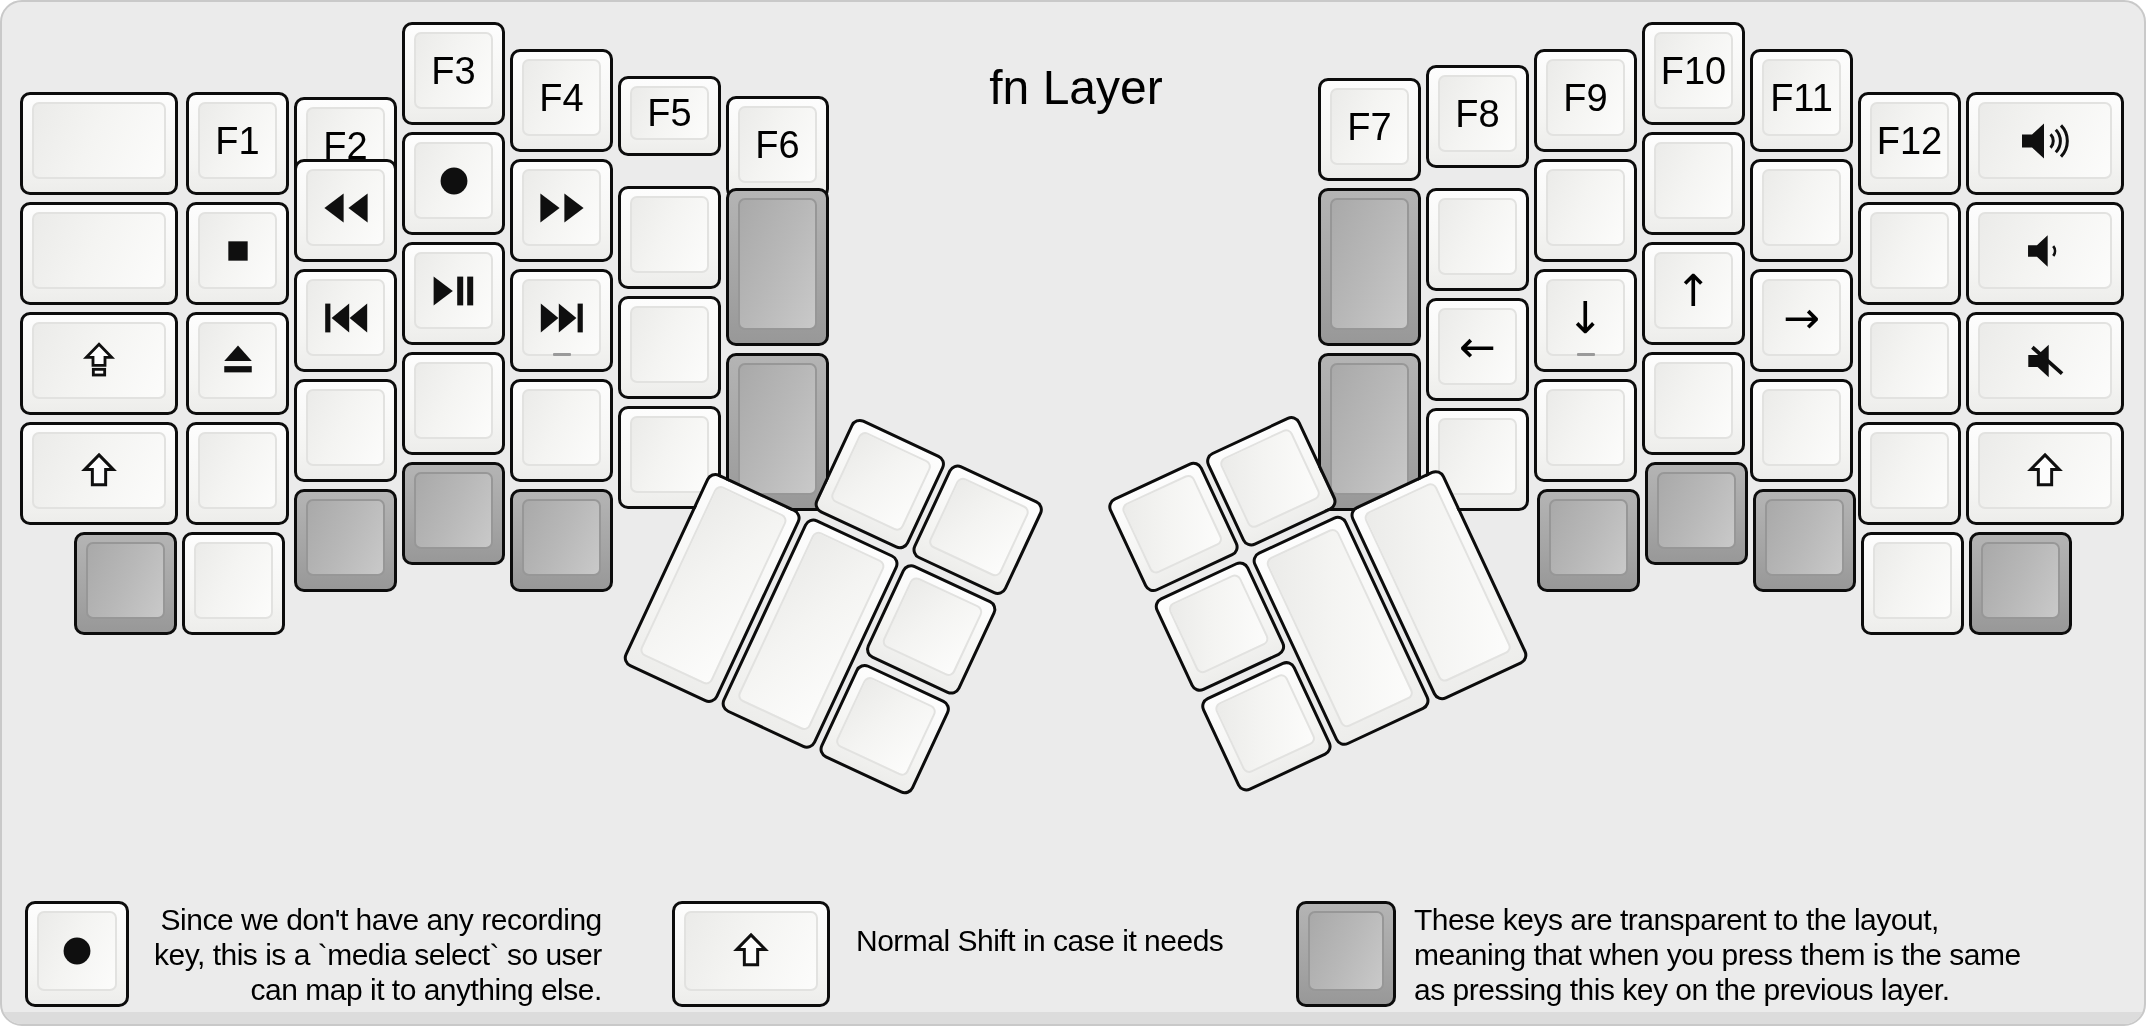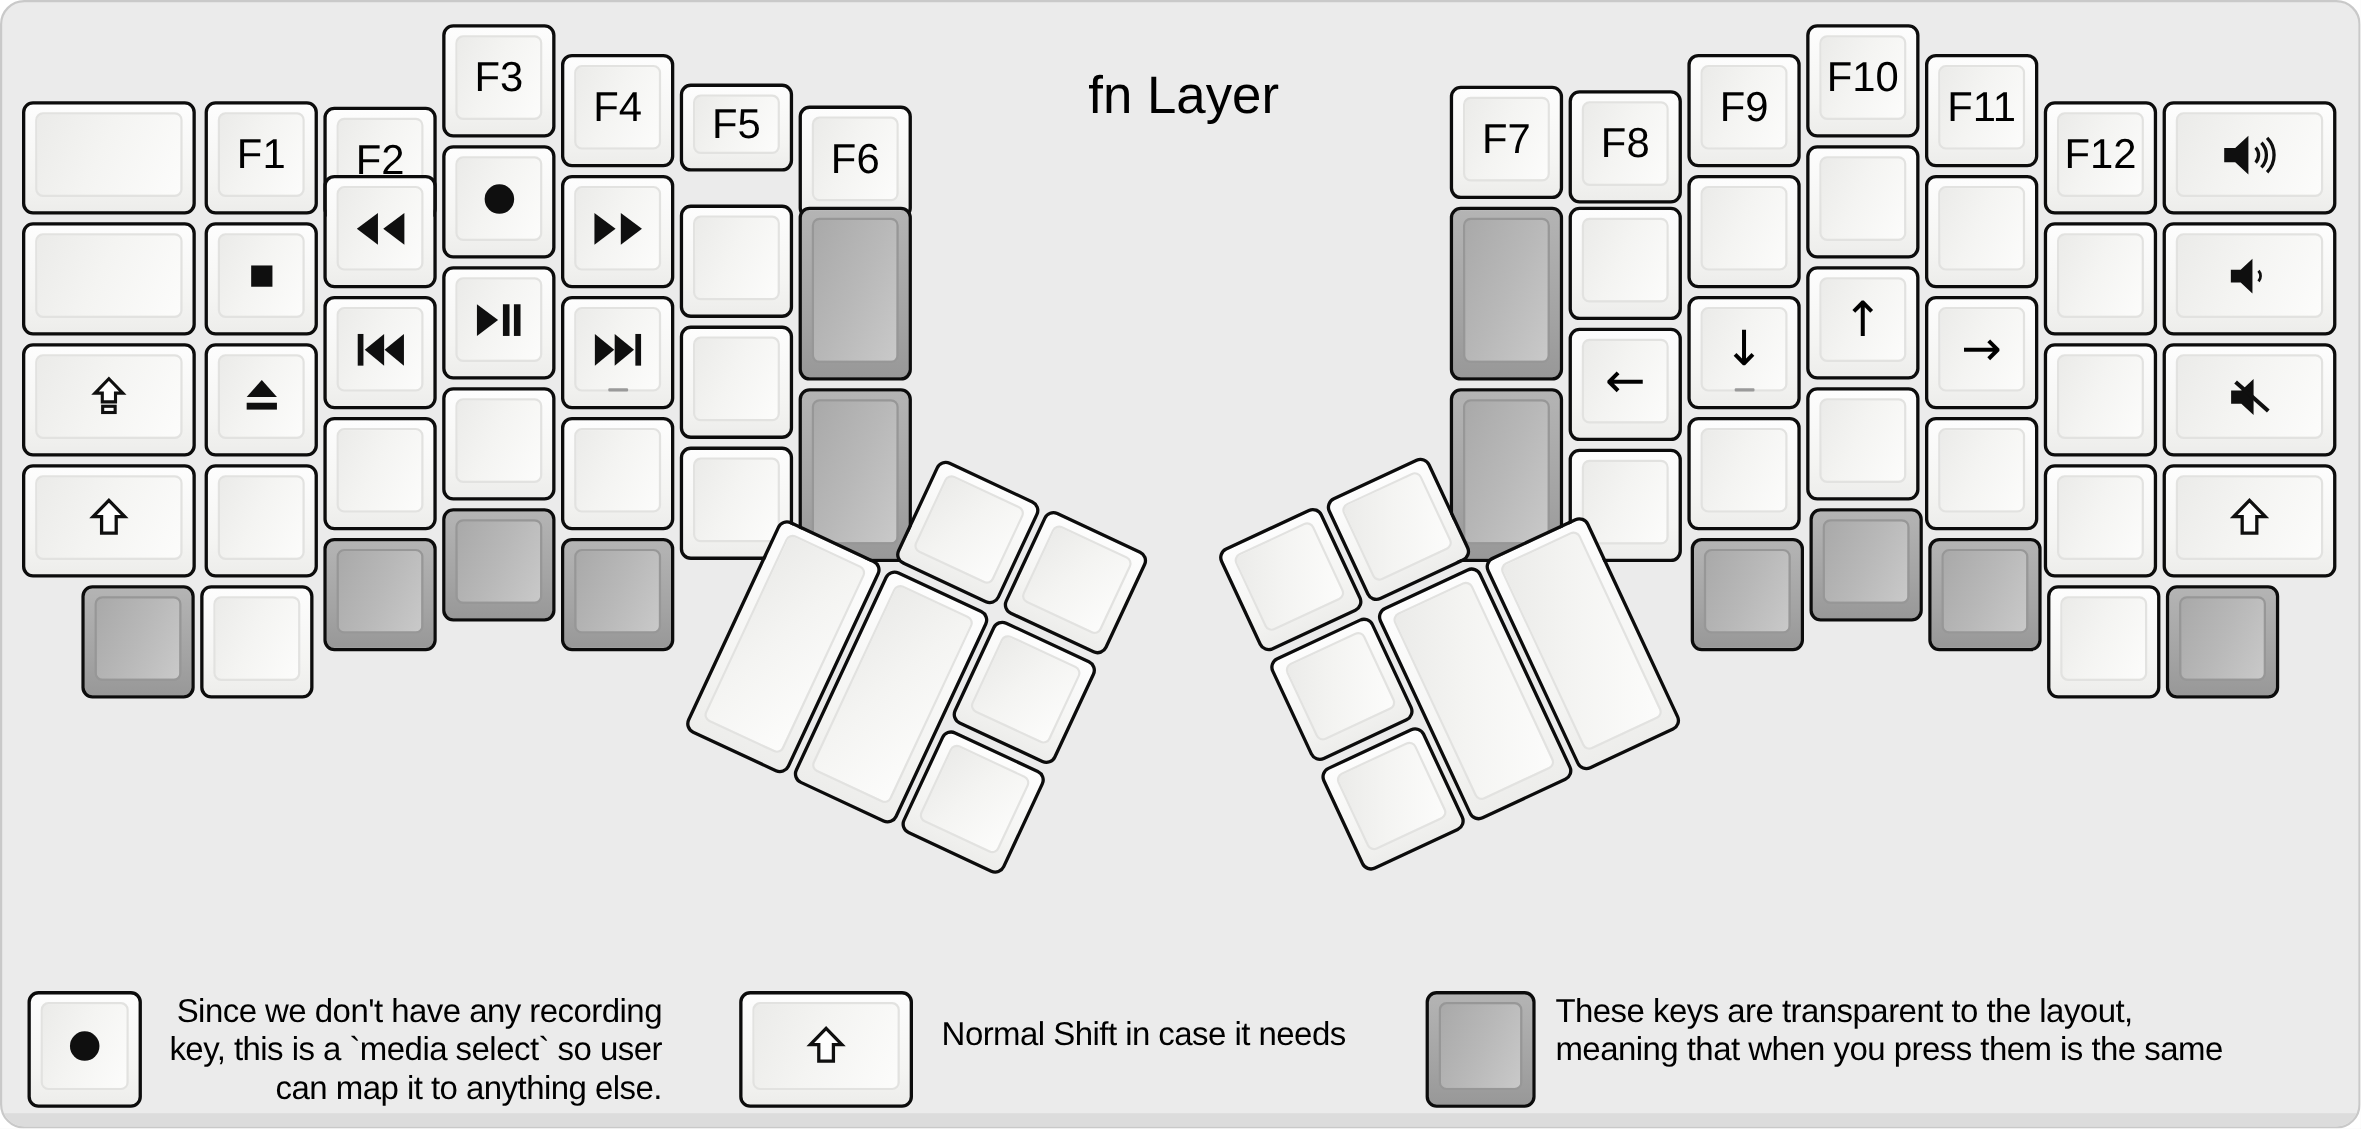--- a/index.html
+++ b/index.html
@@ -230,21 +230,21 @@
         <div class="keytop"></div>
       </div>
       <div class="key gray" style="left: 508px; top: 487px; width: 103px; height: 103px;">
         <div class="keytop"></div>
       </div>
       <div class="key" style="left: 1316px; top: 76px; width: 103px; height: 103px;">
         <div class="keytop">
           <span class="klabel">F7</span>
         </div>
       </div>
-      <div class="key" style="left: 1424px; top: 80px; width: 103px; height: 103px;">
+      <div class="key" style="left: 1424px; top: 63px; width: 103px; height: 103px;">
         <div class="keytop">
           <span class="klabel">F8</span>
         </div>
       </div>
       <div class="key" style="left: 1532px; top: 47px; width: 103px; height: 103px;">
         <div class="keytop">
           <span class="klabel">F9</span>
         </div>
       </div>
       <div class="key" style="left: 1640px; top: 20px; width: 103px; height: 103px;">
@@ -445,16 +445,17 @@
       </div>
       <div class="legend-text" style="left: 854px; top: 921px;">
         <div>Normal Shift in case it needs</div>
       </div>
       <div class="key gray" style="left: 1294px; top: 899px; width: 100px; height: 106px;">
         <div class="keytop"></div>
       </div>
       <div class="legend-text" style="left: 1412px; top: 900px;">
         <div>These keys are transparent to the layout,</div>
         <div>meaning that when you press them is the same</div>
+        <div>as pressing this key on the previous layer.</div>
       </div>
     </div>
   <div class="page-bottom-strip"></div>
 </div>
 
 </body></html>

